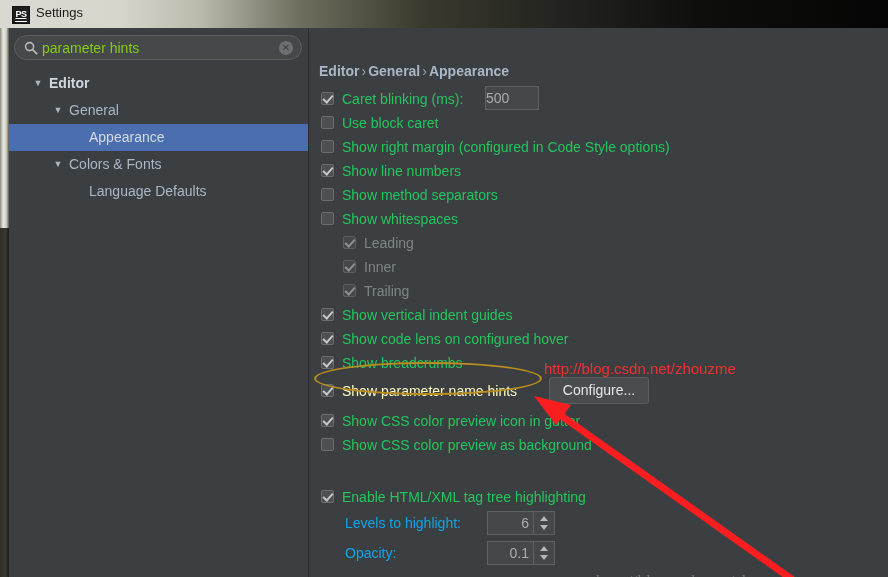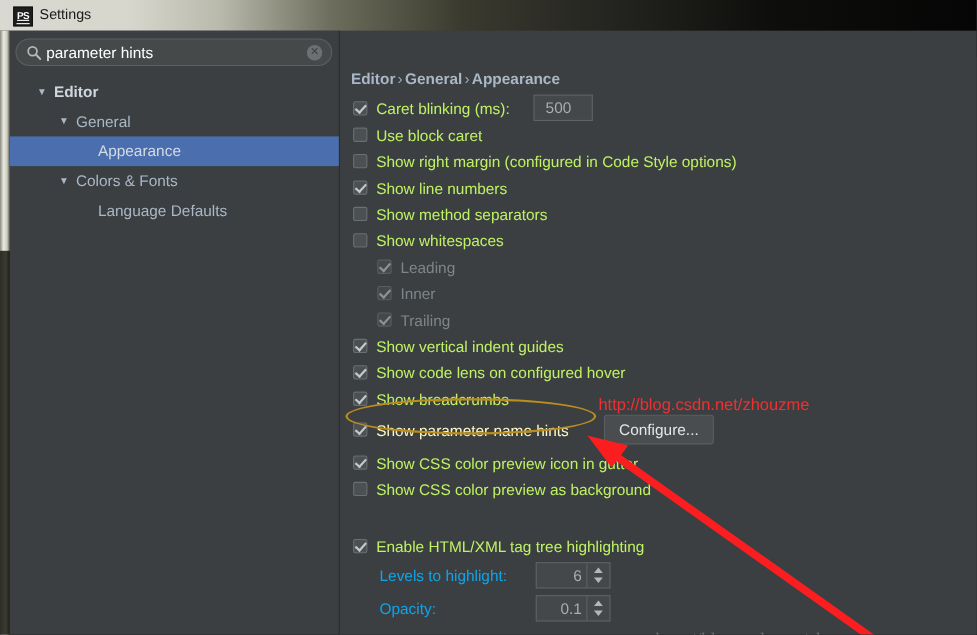--- a/index.html
+++ b/index.html
@@ -106,21 +106,21 @@
     left: 9px; top: 5px;
     width: 14px; height: 14px;
   }
   .search-input {
     position: absolute;
     left: 27px; top: 3px;
     width: 230px; height: 18px;
     background: transparent;
     border: none;
     outline: none;
-    color: #ffffff;
+    color: #84cc16;
     font-size: 14px;
     font-family: "Liberation Sans", sans-serif;
     padding: 0;
   }
   .clear-icon {
     position: absolute;
     right: 8px; top: 5px;
     width: 14px; height: 14px;
     border-radius: 50%;
     background: #6c7072;
@@ -209,37 +209,37 @@
     border-width: 0 2px 2px 0;
     transform: rotate(42deg);
   }
   .cb.dim { background: #454849; border-color: #5a5e60; }
   .cb.dim.checked::after { border-color: #8d9296; }
   .opt-label {
     position: absolute;
     left: 21px; top: 0;
     font-size: 14px;
     line-height: 22px;
-    color: #bef264;
+    color: #22c55e;
   }
   .opt-label.bright { color: #fef9c3; }
   .opt-label.dim { color: #7e8588; }
 
   .txtfield {
     position: absolute;
     box-sizing: border-box;
     background: #45484a;
     border: 1px solid #5e6264;
     color: #a8adb0;
     font-size: 14px;
     font-family: "Liberation Sans", sans-serif;
     height: 24px;
     line-height: 22px;
   }
-  .txtfield.center { text-align: left; padding-left: 10px; }
+  .txtfield.center { text-align: left; padding-left: 0; }
 
   .spinner {
     position: absolute;
     box-sizing: border-box;
     width: 68px; height: 24px;
     background: #45484a;
     border: 1px solid #5e6264;
   }
   .spinner .sp-val {
     position: absolute;

